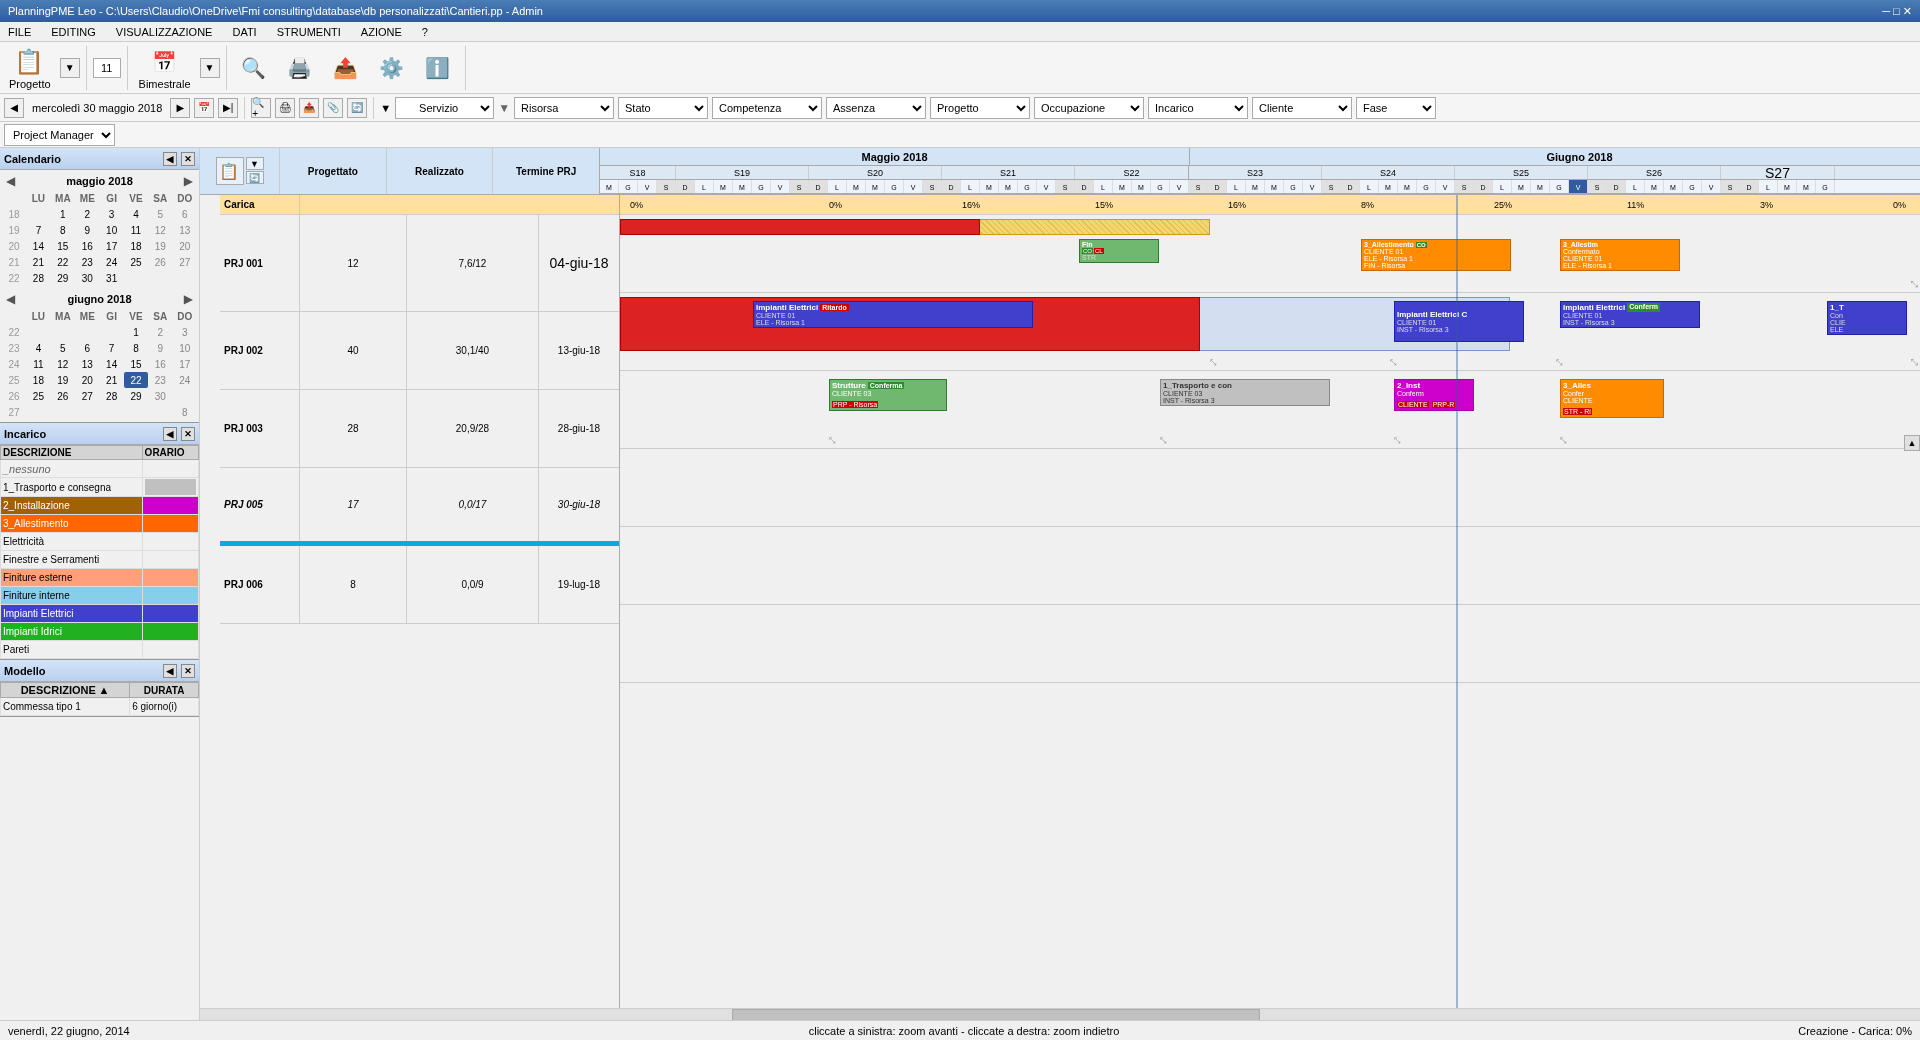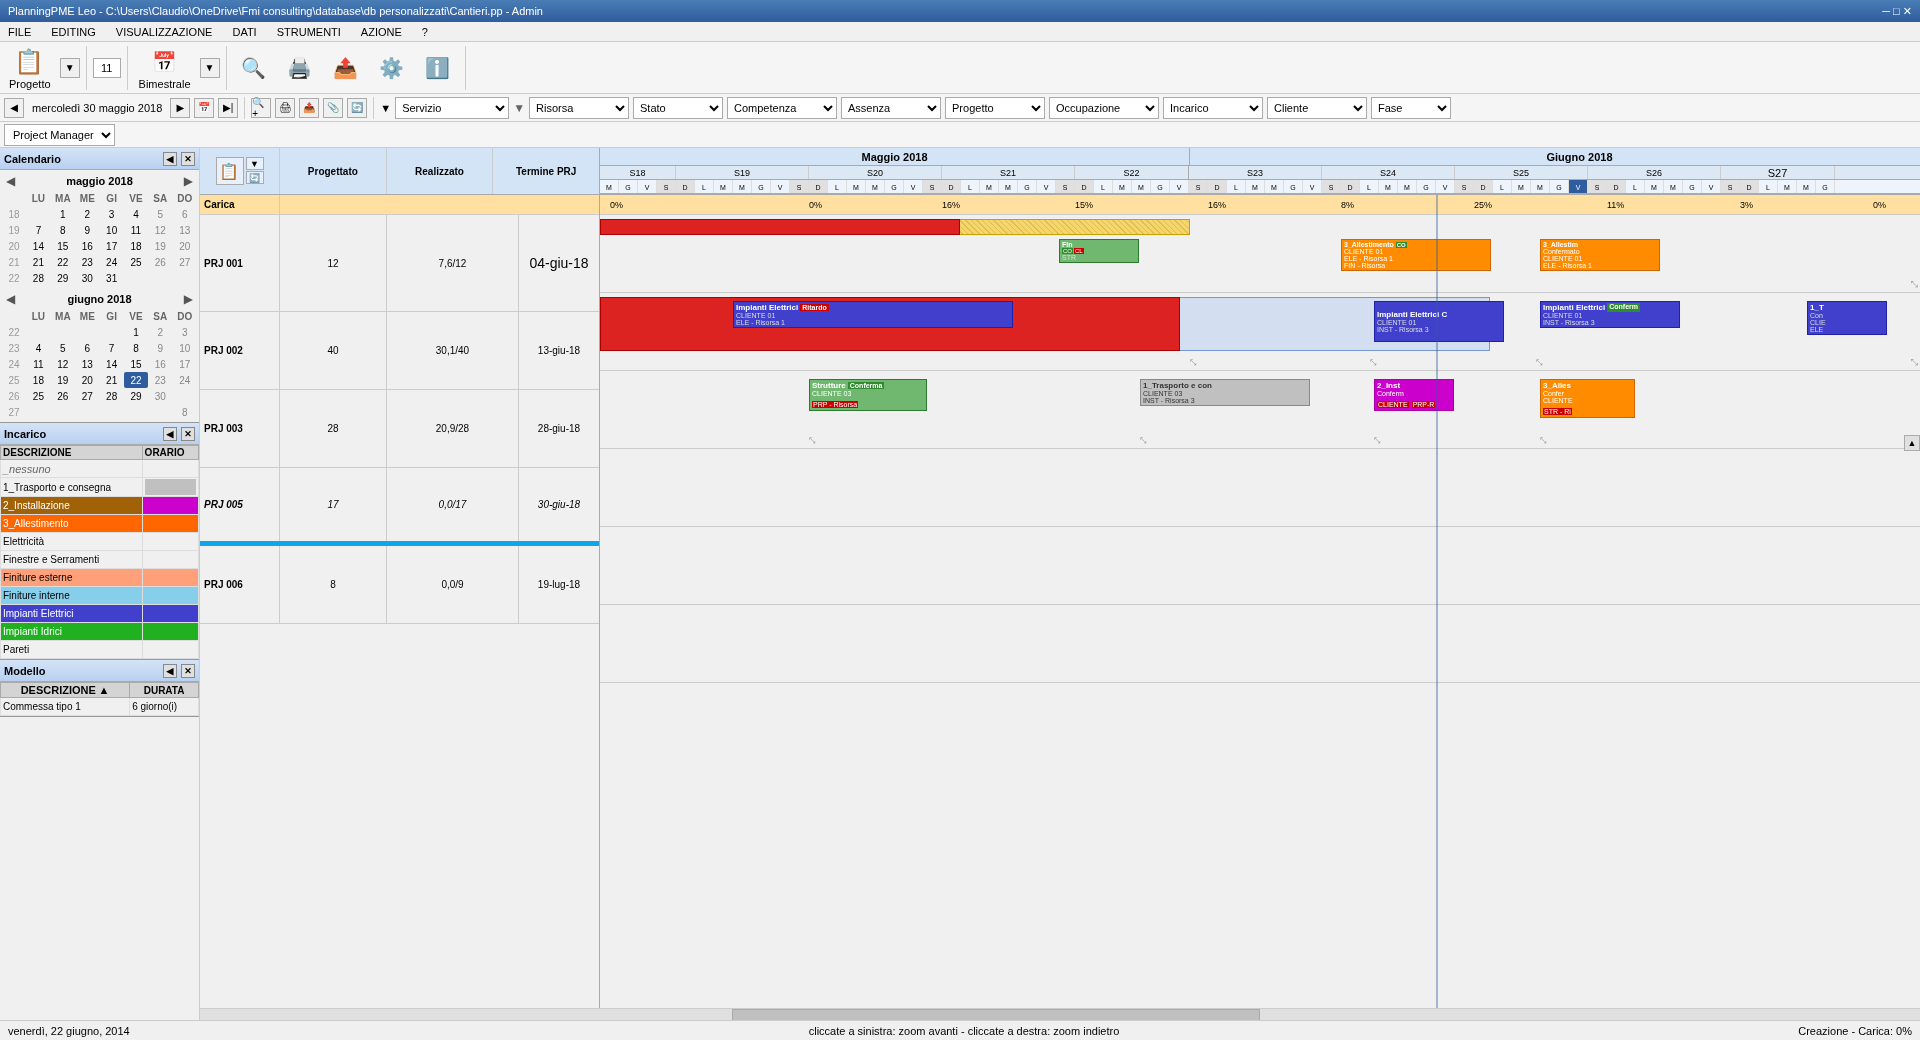--- a/index.html
+++ b/index.html
@@ -154,20 +154,21 @@
       display: flex;
       flex-direction: column;
       overflow: hidden;
     }
     
     
     #gantt-body {
       display: flex;
       flex: 1;
       overflow: hidden;
+      margin-left: 20px;
     }
     
     .gantt-left-body {
       width: 400px;
       min-width: 400px;
       border-right: 1px solid #aaa;
       overflow: hidden;
     }
     
     .gantt-right-body {
@@ -289,21 +290,21 @@
 
   <div class="small-icon-btn">🔍+</div>
   <div class="small-icon-btn">🖨</div>
   <div class="small-icon-btn">📤</div>
   <div class="small-icon-btn">📎</div>
   <div class="small-icon-btn">🔄</div>
 
   <span class="toolbar-separator" style="height:22px;"></span>
 
   <span>▼</span>
-  <select class="filter-select" style="width:114px;">
+  <select class="filter-select" style="width:99px;text-align:center;">
     <option>Servizio</option>
   </select>
 
   <span style="font-size:12px;color:#666;">▼</span>
   <select class="filter-select" style="width:100px;">
     <option>Risorsa</option>
   </select>
 
   <select class="filter-select" style="width:90px;">
     <option>Stato</option>
@@ -638,21 +639,21 @@
         <div style="display:flex;height:14px;background:#dce8f4;border-bottom:1px solid #aaa;">
           <div style="width:76px;min-width:76px;display:flex;align-items:center;justify-content:center;border-right:1px solid #ccc;font-size:9px;">S18</div>
           <div style="width:133px;min-width:133px;display:flex;align-items:center;justify-content:center;border-right:1px solid #ccc;font-size:9px;">S19</div>
           <div style="width:133px;min-width:133px;display:flex;align-items:center;justify-content:center;border-right:1px solid #ccc;font-size:9px;">S20</div>
           <div style="width:133px;min-width:133px;display:flex;align-items:center;justify-content:center;border-right:1px solid #ccc;font-size:9px;">S21</div>
           <div style="width:114px;min-width:114px;display:flex;align-items:center;justify-content:center;border-right:1px solid #aaa;font-size:9px;">S22</div>
           <div style="width:133px;min-width:133px;display:flex;align-items:center;justify-content:center;border-right:1px solid #ccc;font-size:9px;">S23</div>
           <div style="width:133px;min-width:133px;display:flex;align-items:center;justify-content:center;border-right:1px solid #ccc;font-size:9px;">S24</div>
           <div style="width:133px;min-width:133px;display:flex;align-items:center;justify-content:center;border-right:1px solid #ccc;font-size:9px;">S25</div>
           <div style="width:133px;min-width:133px;display:flex;align-items:center;justify-content:center;border-right:1px solid #ccc;font-size:9px;">S26</div>
-          <div style="width:114px;min-width:114px;display:flex;align-items:center;justify-content:center;border-right:1px solid #ccc;font-size:11px;">S27</div>
+          <div style="width:114px;min-width:114px;display:flex;align-items:center;justify-content:center;border-right:1px solid #ccc;font-size:14px;">S27</div>
         </div>
 
         <div style="display:flex;height:14px;background:#eef4fc;border-bottom:1px solid #aaa;overflow:hidden;" id="day-row-container">
 
         <div style="width: 19px; min-width: 19px; height: 14px; display: flex; align-items: center; justify-content: center; font-size: 7px; border-right: 1px solid rgb(221, 221, 221);">M</div>
             <div style="width: 19px; min-width: 19px; height: 14px; display: flex; align-items: center; justify-content: center; font-size: 7px; border-right: 1px solid rgb(221, 221, 221);">G</div>
             <div style="width: 19px; min-width: 19px; height: 14px; display: flex; align-items: center; justify-content: center; font-size: 7px; border-right: 1px solid rgb(221, 221, 221);">V</div>
             <div style="width: 19px; min-width: 19px; height: 14px; display: flex; align-items: center; justify-content: center; font-size: 7px; border-right: 1px solid rgb(221, 221, 221); background: rgb(224, 224, 224);">S</div>
             <div style="width: 19px; min-width: 19px; height: 14px; display: flex; align-items: center; justify-content: center; font-size: 7px; border-right: 1px solid rgb(221, 221, 221); background: rgb(224, 224, 224);">D</div>
             <div style="width: 19px; min-width: 19px; height: 14px; display: flex; align-items: center; justify-content: center; font-size: 7px; border-right: 1px solid rgb(221, 221, 221);">L</div>
@@ -870,21 +871,21 @@
             <div style="font-size:7px;color:#333;">INST - Risorsa 3</div>
           </div>
 
           <div style="position:absolute;top:8px;left:774px;width:80px;background:#cc00cc;border:1px solid #aa00aa;padding:1px 2px;">
             <div style="font-size:8px;font-weight:bold;color:white;white-space:nowrap;">2_Inst</div>
             <div style="font-size:7px;color:white;white-space:nowrap;">Conferm</div>
             <div style="font-size:7px;background:#cc0000;color:white;padding:0 1px;display:inline-block;white-space:nowrap;">CLIENTE</div>
             <div style="font-size:7px;background:#cc0000;color:white;padding:0 1px;display:inline-block;white-space:nowrap;">PRP-R</div>
           </div>
 
-          <div style="position:absolute;top:8px;left:940px;width:95px;background:#ff8c00;border:1px solid #cc6600;padding:1px 2px;">
+          <div style="position:absolute;top:8px;left:940px;width:104px;background:#ff8c00;border:1px solid #cc6600;padding:1px 2px;">
             <div style="font-size:8px;font-weight:bold;color:white;white-space:nowrap;">3_Alles</div>
             <div style="font-size:7px;color:white;">Confer</div>
             <div style="font-size:7px;color:white;">CLIENTE</div>
             <div style="font-size:7px;background:#cc0000;color:white;padding:0 1px;display:inline-block;">STR - Ri</div>
           </div>
 
           <div style="position:absolute;bottom:2px;left:209px;font-size:8px;color:#888;">⤡</div>
           <div style="position:absolute;bottom:2px;left:540px;font-size:8px;color:#888;">⤡</div>
           <div style="position:absolute;bottom:2px;left:774px;font-size:8px;color:#888;">⤡</div>
           <div style="position:absolute;bottom:2px;left:940px;font-size:8px;color:#888;">⤡</div>

